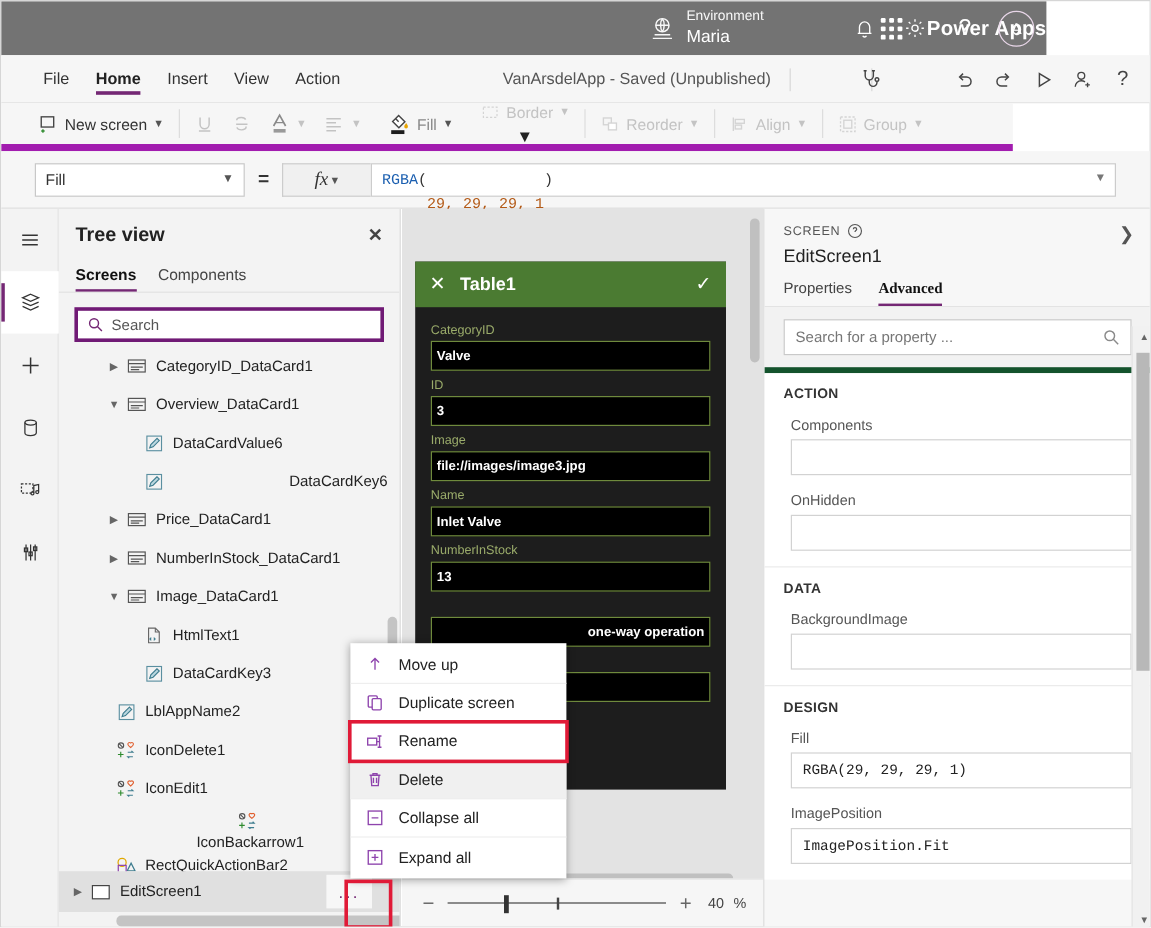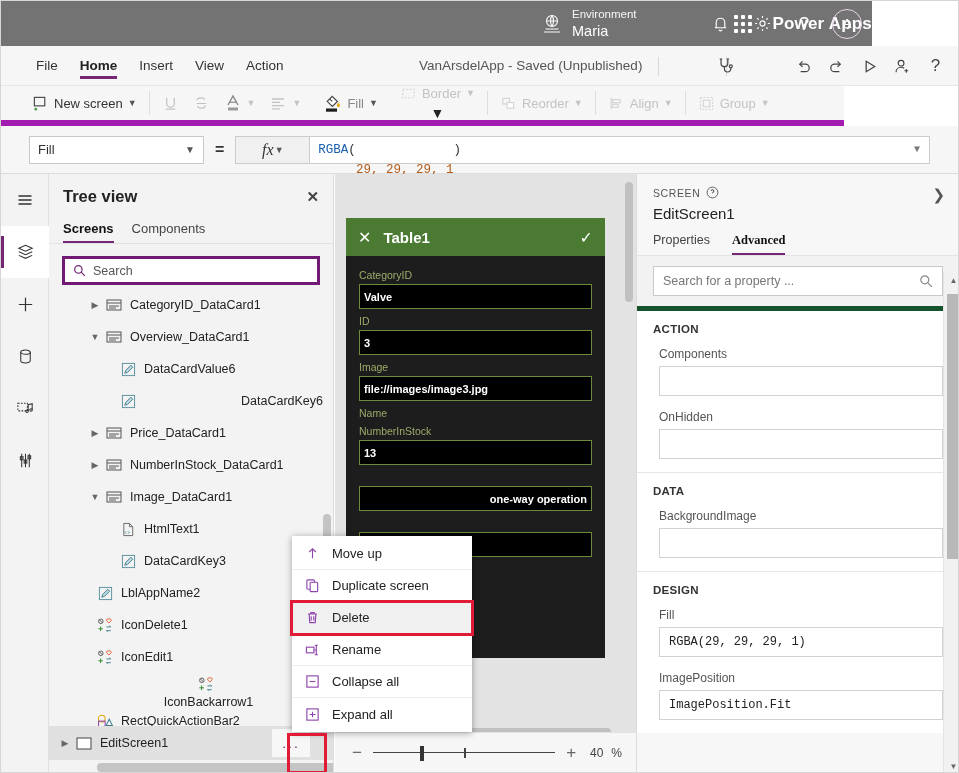--- a/index.html
+++ b/index.html
@@ -696,20 +696,21 @@
         <span class="ph-check">✓</span>
       </div>
       <div class="ph-body">
         <div class="fld-label">CategoryID</div>
         <div class="fld-box">Valve</div>
         <div class="fld-label">ID</div>
         <div class="fld-box">3</div>
         <div class="fld-label">Image</div>
         <div class="fld-box">file://images/image3.jpg</div>
         <div class="fld-label">Name</div>
+        <div class="fld-box">Inlet Valve</div>
         <div class="fld-label">NumberInStock</div>
         <div class="fld-box">13</div>
         <div class="fld-label" style="visibility:hidden;">Overview</div>
         <div class="fld-box" style="justify-content:flex-end;">one-way operation</div>
         <div class="fld-label" style="visibility:hidden;">Price</div>
         <div class="fld-box"></div>
       </div>
     </div>
     <div class="canvas-vscroll"></div>
     <div class="canvas-hscroll"></div>
@@ -797,37 +798,37 @@
     </div>
     <div class="ctx-item">
       <span class="ctx-ico">
         <svg width="15" height="15" viewBox="0 0 16 16" fill="none" stroke="#8e44ad" stroke-width="1.2">
             <rect x="2" y="2" width="8" height="10" rx="1"></rect>
             <rect x="5.5" y="4.5" width="8" height="10" rx="1" fill="#fff"></rect>
           </svg>
       </span>
       <span>Duplicate screen</span>
     </div>
-    <div class="ctx-item hl">
-      <span class="ctx-ico">
-        <svg width="15" height="15" viewBox="0 0 16 16" fill="none" stroke="#8e44ad" stroke-width="1.2">
-            <path d="M3.2 4.3h9.6M6.2 4.3V2.8h3.6v1.5M4.4 4.3l.7 9.2h5.8l.7-9.2M6.6 6.6v4.6M9.4 6.6v4.6"></path>
-          </svg>
-      </span>
-      <span>Delete</span>
-    </div>
     <div class="ctx-item">
       <span class="ctx-ico">
         <svg width="16" height="14" viewBox="0 0 17 14" fill="none" stroke="#8e44ad" stroke-width="1.2">
             <rect x="1.5" y="4" width="8" height="6"></rect>
             <path d="M12 2v10M10.3 2h3.4M10.3 12h3.4M9.5 7H12"></path>
           </svg>
       </span>
       <span>Rename</span>
     </div>
+    <div class="ctx-item hl">
+      <span class="ctx-ico">
+        <svg width="15" height="15" viewBox="0 0 16 16" fill="none" stroke="#8e44ad" stroke-width="1.2">
+            <path d="M3.2 4.3h9.6M6.2 4.3V2.8h3.6v1.5M4.4 4.3l.7 9.2h5.8l.7-9.2M6.6 6.6v4.6M9.4 6.6v4.6"></path>
+          </svg>
+      </span>
+      <span>Delete</span>
+    </div>
     <div class="ctx-item">
       <span class="ctx-ico">
         <svg width="15" height="15" viewBox="0 0 16 16" fill="none" stroke="#8e44ad" stroke-width="1.2">
             <rect x="2" y="2" width="12" height="12"></rect>
             <path d="M5 8h6"></path>
           </svg>
       </span>
       <span>Collapse all</span>
     </div>
     <div class="ctx-item">

